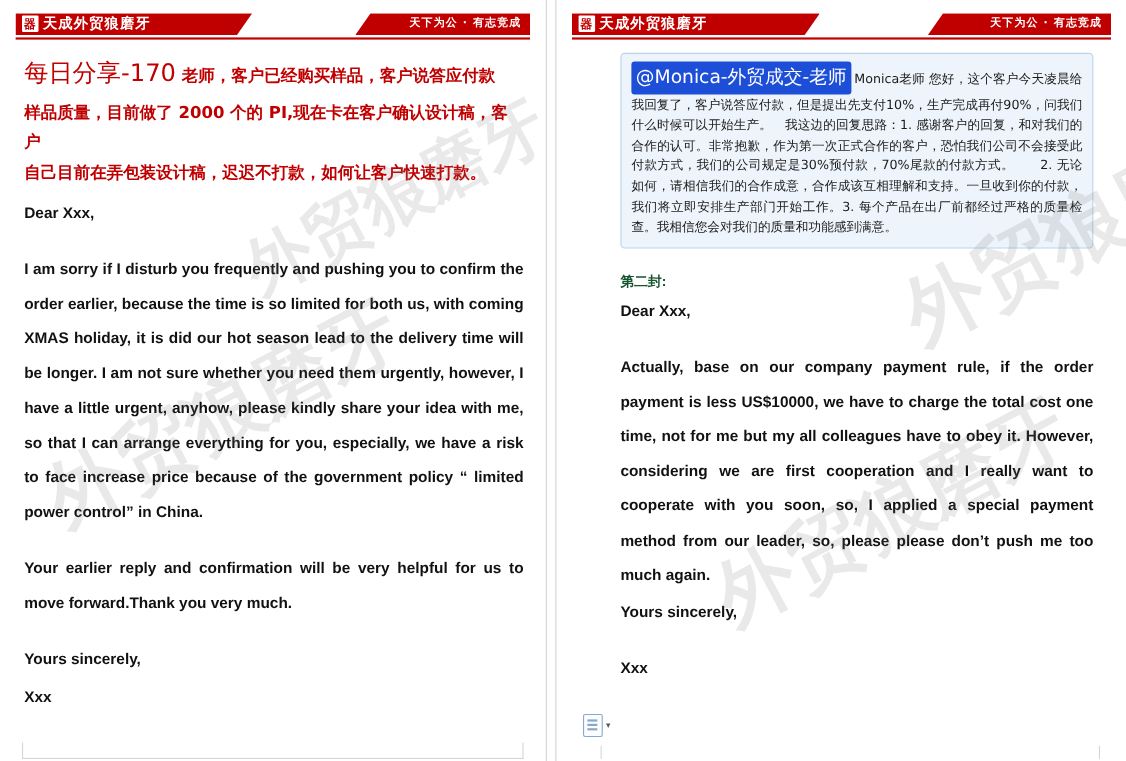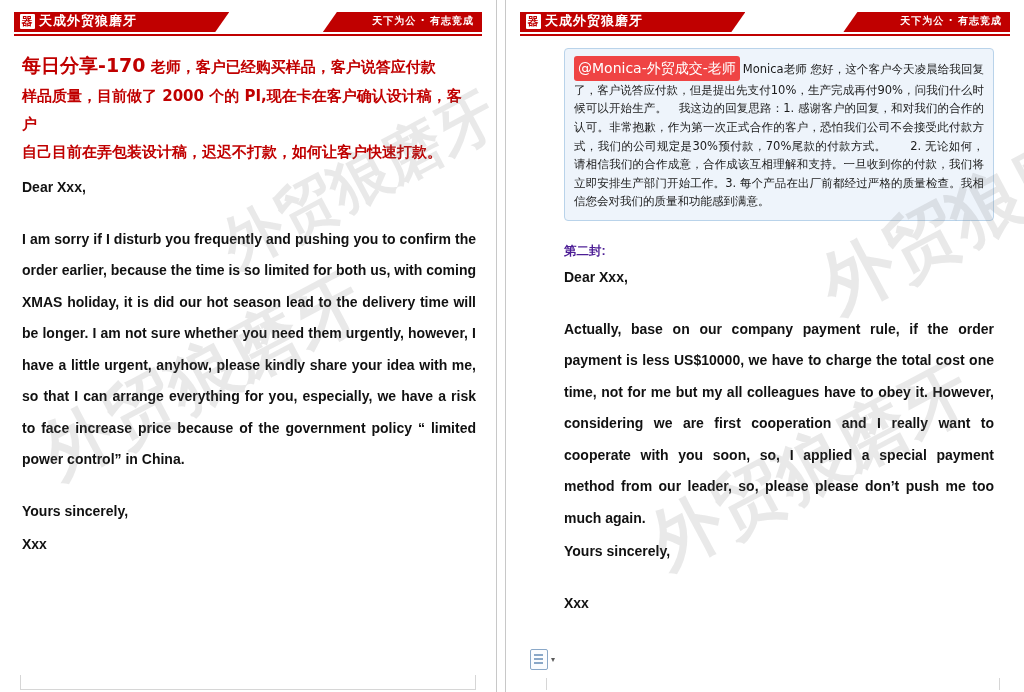--- a/index.html
+++ b/index.html
@@ -116,22 +116,22 @@
   }
   .title-block {
     font-size: 15px;
     font-weight: bold;
     line-height: 1.85;
     color: #c00000;
     font-family: "DejaVu Sans", sans-serif;
     margin-bottom: 6px;
   }
   .title-big {
-    font-size: 19px;
-    font-weight: bold;
+    font-size: 22px;
+    font-weight: normal;
     color: #c00000;
   }
   .para {
     font-size: 14px;
     font-weight: bold;
     line-height: 2.25;
     text-align: justify;
     color: #111111;
     margin: 0;
   }
@@ -163,32 +163,32 @@
     border-radius: 4px;
     padding: 7px 9px 9px 9px;
     font-size: 11.5px;
     line-height: 1.62;
     color: #1a1a1a;
     font-family: "DejaVu Sans", sans-serif;
     text-align: justify;
   }
   .mention {
     display: inline-block;
-    background: #ef4444;
+    background: #1d4ed8;
     color: #ffffff;
     border-radius: 3px;
     padding: 1px 4px;
-    font-size: 14px;
+    font-size: 17px;
     margin-right: 3px;
   }
   .chat-card .seg { display: inline; }
   .right-label {
     font-size: 12.5px;
     font-weight: bold;
-    color: #4c1d95;
+    color: #14532d;
     margin-top: 22px;
   }
 
   
   .wm {
     position: absolute;
     font-family: "DejaVu Sans", sans-serif;
     font-weight: bold;
     color: rgba(120,120,120,0.16);
     white-space: nowrap;
@@ -277,20 +277,21 @@
     <div class="doc-body">
       <div class="title-block">
         <span class="title-big">每日分享-170</span>
         <span>老师，客户已经购买样品，客户说答应付款</span><br>
         <span>样品质量，目前做了 2000 个的 PI,现在卡在客户确认设计稿，客户</span><br>
         <span>自己目前在弄包装设计稿，迟迟不打款，如何让客户快速打款。</span>
       </div>
 
       <p class="para">Dear Xxx,</p>
       <p class="para spaced">I am sorry if I disturb you frequently and pushing you to confirm the order earlier, because the time is so limited for both us, with coming XMAS holiday, it is did our hot season lead to the delivery time will be longer. I am not sure whether you need them urgently, however, I have a little urgent, anyhow, please kindly share your idea with me, so that I can arrange everything for you, especially, we have a risk to face increase price because of the government policy “ limited power control” in China.</p>
+      <p class="para spaced">Your earlier reply and confirmation will be very helpful for us to move forward.Thank you very much.</p>
       <p class="para spaced">Yours sincerely,</p>
       <p class="para small-gap">Xxx</p>
     </div>
 
     <div class="wm wm-l1">外贸狼磨牙</div>
     <div class="wm wm-l2">外贸狼磨牙</div>
     <div class="left-foot-border"></div>
   </div>
 
   <div class="gutter"></div>

